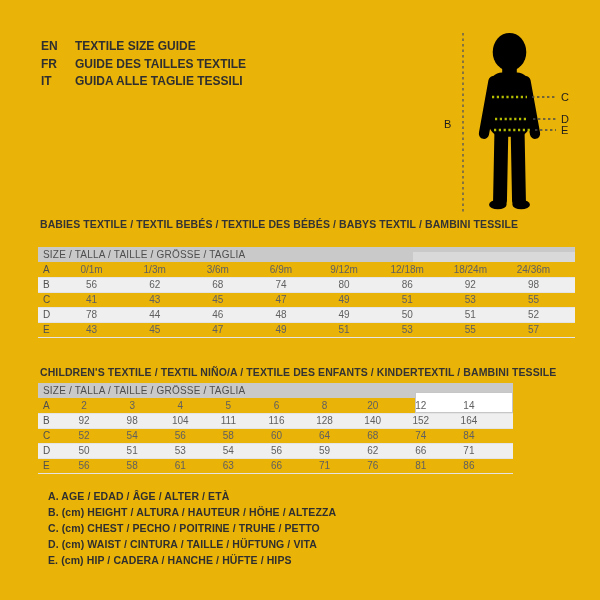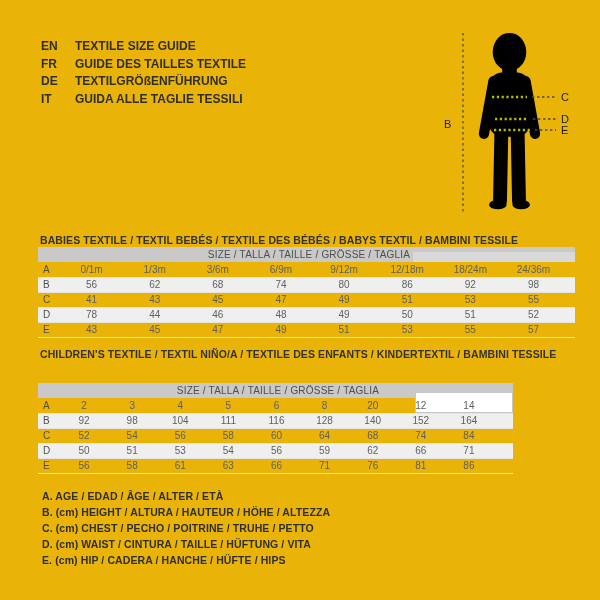--- a/index.html
+++ b/index.html
@@ -19,52 +19,51 @@
   .dash-gray2{stroke:#4a4a4a;stroke-width:1.6;stroke-dasharray:2.4 2.6;fill:none;}
   .dash-accent{stroke-width:2.4;stroke-dasharray:2.2 2.6;fill:none;}
   .fig-label{position:absolute;font-size:11px;font-weight:400;color:#1d1d1d;}
   .lbl-b{left:444px;top:118px;}
   .lbl-c{left:561px;top:91px;}
   .lbl-d{left:561px;top:113px;}
   .lbl-e{left:561px;top:124px;}
 
   
   .tbl-title{position:absolute;left:40px;font-size:10.5px;font-weight:700;color:#333;letter-spacing:0.1px;white-space:nowrap;}
-  .t0-title{top:234px;}
-  .t1-title{top:348px;}
+  .t0-title{top:218px;}
+  .t1-title{top:366px;}
   .tbl{position:absolute;left:38px;}
   .t0{top:247px;width:537px;}
   .t1{top:383px;width:475px;}
   .size-bar{position:relative;z-index:1;height:15px;line-height:15px;background:#c9c9c9;
-            font-size:10px;color:#4e4e4e;padding-left:5px;box-sizing:border-box;letter-spacing:0.2px;text-align:center;}
+            font-size:10px;color:#4e4e4e;padding-left:5px;box-sizing:border-box;letter-spacing:0.2px;}
   .bar-light{position:absolute;left:375px;right:0;top:5px;bottom:0;background:rgba(255,255,255,0.3);}
   .tbl-body{position:relative;z-index:3;margin-top:1px;}
   .trow{display:flex;height:15px;line-height:14px;font-size:10px;color:#606060;
         border-bottom:1px solid #e4e4e4;box-sizing:border-box;}
   .trow.striped{background:#efefef;}
   .t0 .trow{padding-right:10px;}
   .t1 .trow{padding-right:20px;}
   .tcell{flex:1;text-align:center;}
   .tcell.label{flex:0 0 17px;text-align:left;padding-left:5px;color:#4f4f4f;}
   .hl-box{position:absolute;left:415px;top:392px;width:98px;height:21px;background:#ffffff;
           border:1px solid #c6c6c6;box-sizing:border-box;z-index:2;}
 
   
-  .legend{position:absolute;left:42px;top:488px;}
+  .legend{position:absolute;left:48px;top:488px;}
   .legend-line{height:16px;line-height:16px;font-size:10.5px;font-weight:700;color:#2f2f2f;letter-spacing:0.1px;white-space:nowrap;}
 </style>
 </head>
 <body>
 
 <div class="page">
 
   <div class="lang-list">
       <div class="lang-row"><span class="lang-code">EN</span><span class="lang-label">TEXTILE SIZE GUIDE</span></div>
       <div class="lang-row"><span class="lang-code">FR</span><span class="lang-label">GUIDE DES TAILLES TEXTILE</span></div>
-      <div class="lang-row"><span class="lang-code">DE</span><span class="lang-label">TEXTILGRÖßENFÜHRUNG</span></div>
       <div class="lang-row"><span class="lang-code">IT</span><span class="lang-label">GUIDA ALLE TAGLIE TESSILI</span></div>
     </div>
 
   <div class="figure-wrap">
     <svg width="150" height="200" viewBox="0 0 150 200">
 
       <line class="dash-gray" x1="23" y1="8" x2="23" y2="188"></line>
 
       <svg x="33" y="5" width="73" height="190" viewBox="25 0 50 130" preserveAspectRatio="none">
         <g class="sil">

